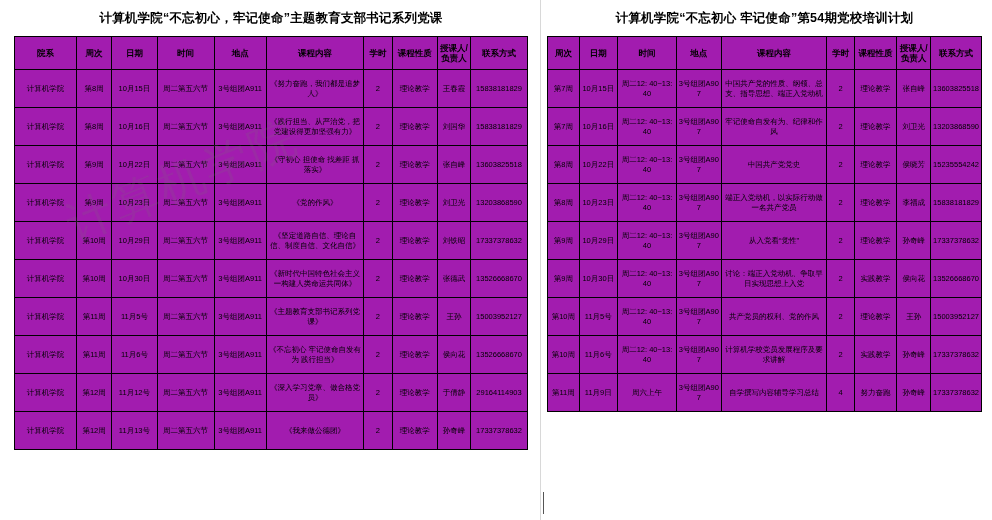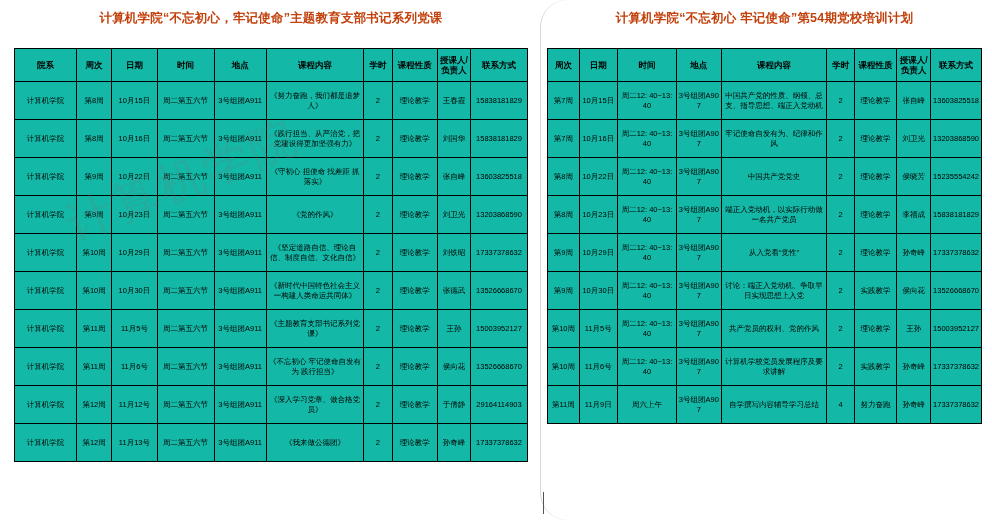--- a/index.html
+++ b/index.html
@@ -26,36 +26,35 @@
     box-sizing: border-box;
   }
   .panel-left {
     width: 540px;
     padding: 10px 12px 0 14px;
   }
   .panel-right {
     width: 452px;
     padding: 10px 10px 0 6px;
     border-left: 1px solid #d8d8d8;
-    border-radius: 27px;
   }
   .doc-title {
     text-align: center;
     font-weight: bold;
     font-size: 12.5px;
-    color: #c2410c;
+    color: #000000;
     letter-spacing: 0.2px;
-    margin-bottom: 22px;
+    margin-bottom: 10px;
     line-height: 1.3;
   }
   table.sched {
     border-collapse: collapse;
     table-layout: fixed;
     width: 100%;
-    background: #14b8a6;
+    background: #a21caf;
   }
   table.sched th, table.sched td {
     border: 1px solid #000;
     font-size: 7.5px;
     color: #000;
     text-align: center;
     vertical-align: middle;
     padding: 1px 1px;
     line-height: 1.25;
     word-break: break-all;

